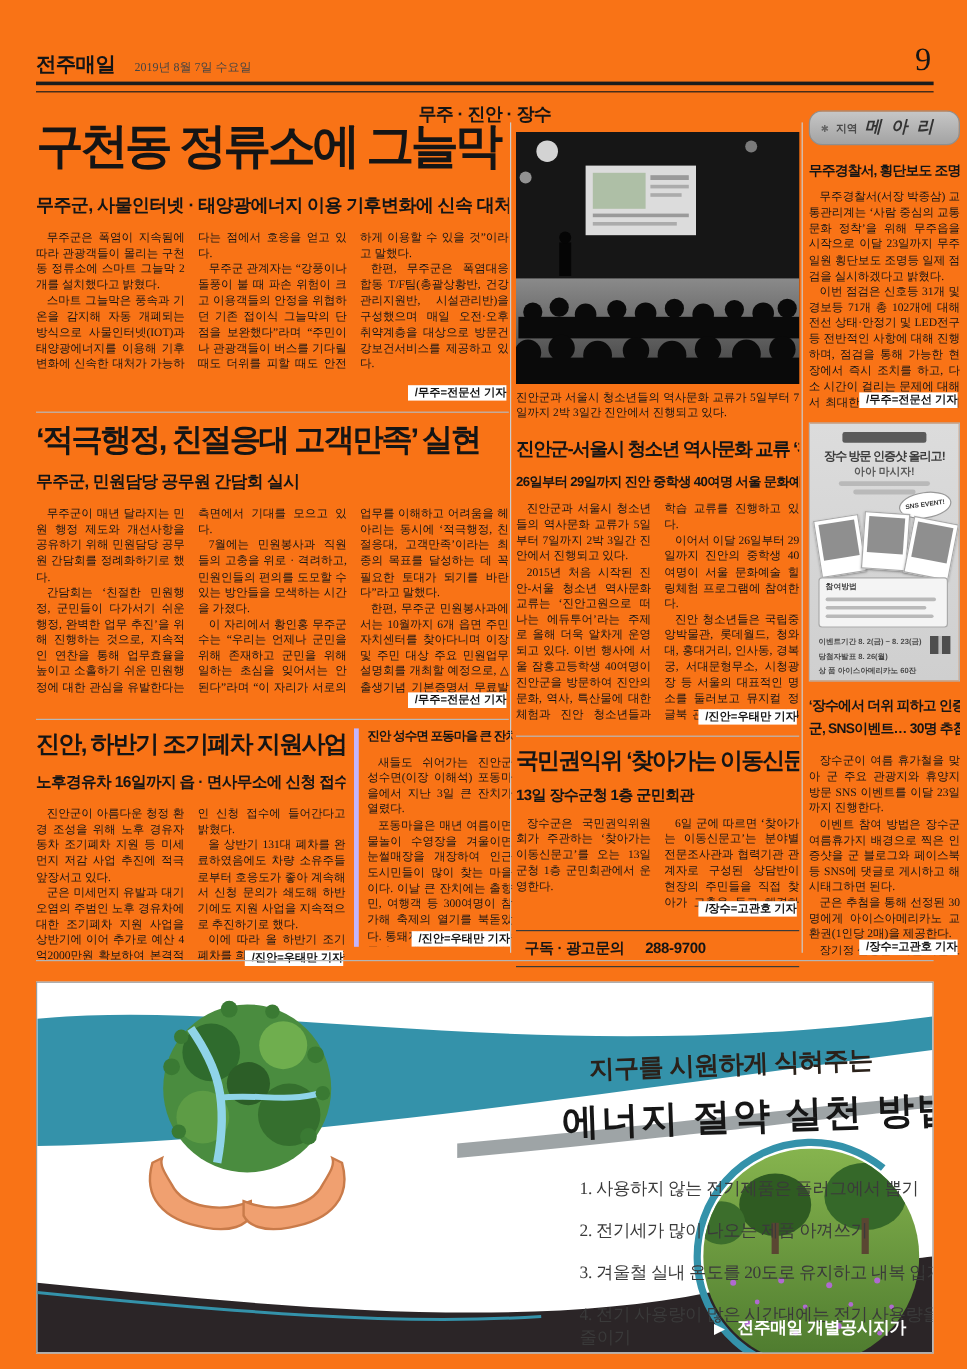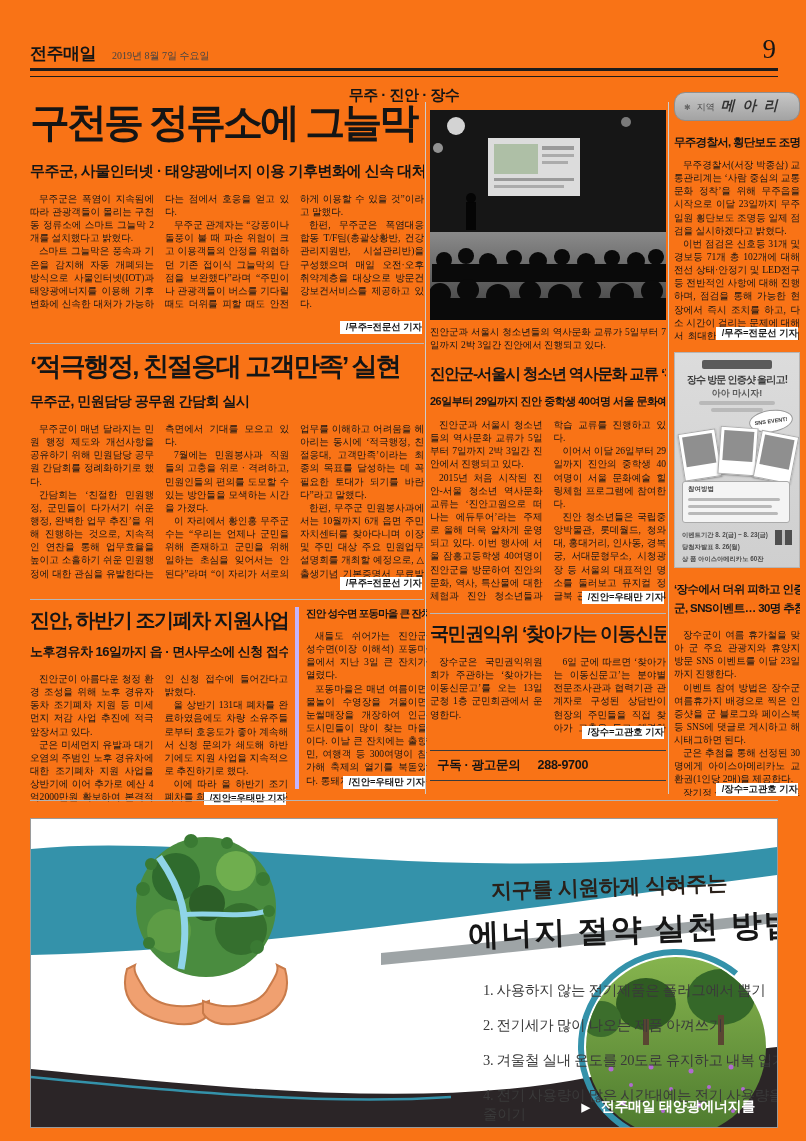--- a/index.html
+++ b/index.html
@@ -56,21 +56,21 @@
   
   .photo{width:236px;height:210px;margin-top:18px;background:#000;}
   .caption{font-size:9.5px;line-height:1.42;margin-top:6px;text-align:justify;word-break:break-all;}
   .contact{margin-top:11px;border-top:1.5px solid #3a3a3a;border-bottom:1.5px solid #3a3a3a;padding:6px 0;
            text-align:left;font-family:"Liberation Sans",sans-serif;font-weight:700;font-size:12.5px;letter-spacing:-0.3px;}
   .contact span{margin:0 7px;}
 
   
   .badge{background:linear-gradient(#c6c6c6,#a3a3a3);border-radius:11px;padding:4px 9px 5px;display:flex;align-items:baseline;gap:6px;border:1px solid #8f8f8f;}
   .badge .star{font-size:8px;color:#666;}
-  .badge .pre{font-family:"Liberation Sans",sans-serif;font-size:9px;font-weight:400;color:#4a4a4a;}
+  .badge .pre{font-family:"Liberation Sans",sans-serif;font-size:9px;font-weight:700;color:#4a4a4a;}
   .badge .ttl{font-family:"Liberation Serif",serif;font-style:italic;font-weight:900;font-size:14px;color:#333;letter-spacing:2px;}
   .sbody{position:relative;overflow:hidden;margin-top:8px;}
 
   
   .poster{position:relative;margin-top:12px;width:124px;height:214px;background:linear-gradient(#dcdcdc,#cfcfcf);border:1px solid #b5b5b5;overflow:hidden;}
   .p-ribbon{position:absolute;top:7px;left:27px;width:70px;height:9px;background:#5a5a5a;border-radius:2px;}
   .p-t1{position:absolute;top:20px;left:0;width:100%;text-align:center;font-family:"Liberation Sans",sans-serif;font-weight:900;font-size:10px;letter-spacing:-0.8px;color:#3b3b3b;white-space:nowrap;}
   .p-t2{position:absolute;top:34px;left:0;width:100%;text-align:center;font-family:"Liberation Sans",sans-serif;font-weight:900;font-size:9px;color:#595959;}
   .p-bar{position:absolute;height:4px;background:#b9b9b9;border-radius:2px;}
   .p-bubble{position:absolute;top:57px;right:6px;width:42px;height:20px;background:#fff;border:1px solid #999;border-radius:50%;
@@ -221,20 +221,21 @@
           <p class="bp">2015년 처음 시작된 진안-서울 청소년 역사문화 교류는 ‘진안고원으로 떠나는 에듀투어’라는 주제로 올해 더욱 알차게 운영되고 있다. 이번 행사에 서울 잠흥고등학생 40여명이 진안군을 방문하여 진안의 문화, 역사, 특산물에 대한 체험과 진안 청소년들과 학습 교류를 진행하고 있다.</p>
           <p class="bp">이어서 이달 26일부터 29일까지 진안의 중학생 40여명이 서울 문화예술 힐링체험 프로그램에 참여한다.</p>
           <p class="bp">진안 청소년들은 국립중앙박물관, 롯데월드, 청와대, 홍대거리, 인사동, 경복궁, 서대문형무소, 시청광장 등 서울의 대표적인 명소를 둘러보고 뮤지컬 정글북 관람을 끝으로 3박 4일간 일정을 마무리 할 계획이다.</p>
         </div>
     </article>
 
     <hr class="art-rule">
 
     <article>
       <h1 class="hl-sin">국민권익위 ‘찾아가는 이동신문고’</h1>
+      <h2 class="subhead sub-sin">13일 장수군청 1층 군민회관</h2>
       <div class="abody cols2" style="height:84px;margin-top:8px">
         <span class="byline">/장수=고관호 기자</span>
       <p class="bp">장수군은 국민권익위원회가 주관하는 ‘찾아가는 이동신문고’를 오는 13일 군청 1층 군민회관에서 운영한다.</p>
           <p class="bp">6일 군에 따르면 ‘찾아가는 이동신문고’는 분야별 전문조사관과 협력기관 관계자로 구성된 상담반이 현장의 주민들을 직접 찾아가 고충을 듣고 해결하는 현장중심의 고충민원 상담 활동이다.</p>
         </div>
     </article>
 
     <div class="contact">
       <span>구독 · 광고문의</span>
       <span>288-9700</span>
@@ -379,17 +380,17 @@
     <div class="b-tag">지구를 시원하게 식혀주는</div>
     <div class="b-title">에너지 절약 실천 방법</div>
     <ul class="b-list">
         <li>1.  사용하지 않는 전기제품은 플러그에서 뽑기</li>
         <li>2.  전기세가 많이 나오는 제품 아껴쓰기</li>
         <li>3.  겨울철 실내 온도를 20도로 유지하고 내복 입기</li>
         <li>4.  전기 사용량이 많은 시간대에는 전기 사용량을 줄이기</li>
       </ul>
     <div class="b-footer">
       <span class="play">▶</span>
-      <span>전주매일 태양광에너지를</span>
+      <span>전주매일 개별공시지가</span>
     </div>
   </div>
 
 </div>
 
 </body></html>

